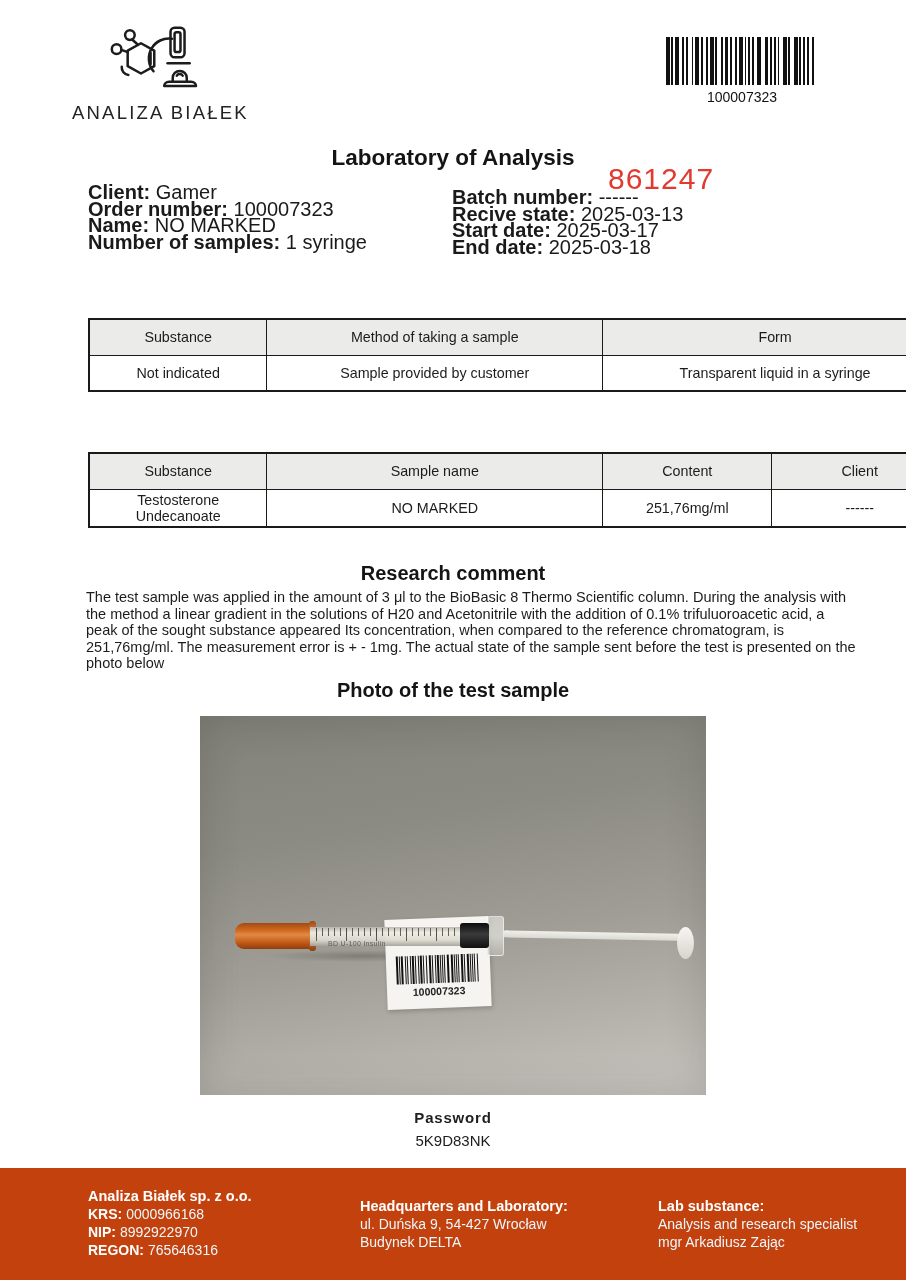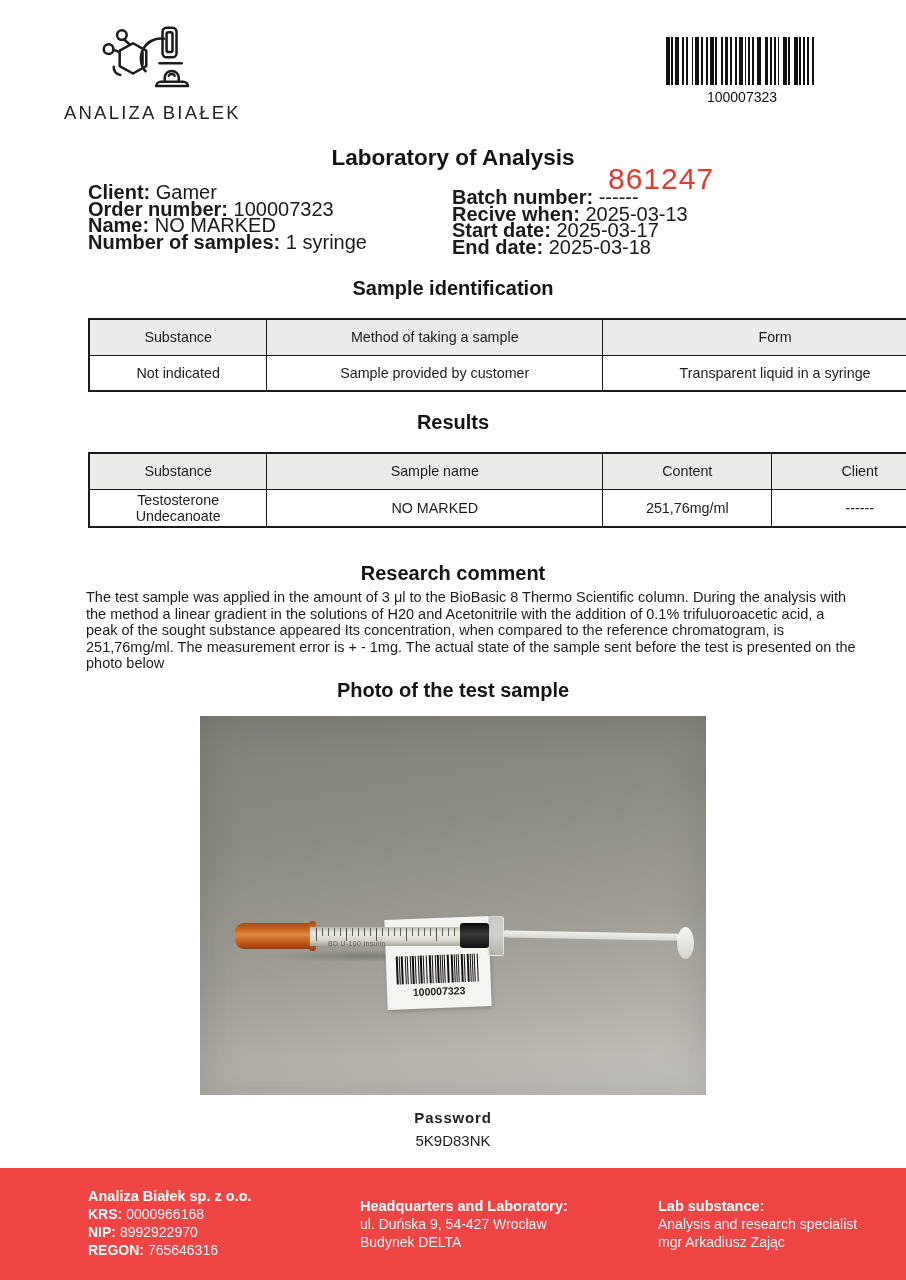--- a/index.html
+++ b/index.html
@@ -1,21 +1,21 @@
 <!DOCTYPE html>
 <html><head>
 <meta charset="utf-8">
 <style>
   * { margin:0; padding:0; box-sizing:border-box; }
   html,body { background:#ffffff; }
   body { font-family:"Liberation Sans", sans-serif; color:#1a1a1a; }
   #page { position:relative; width:906px; height:1280px; background:#fff; overflow:hidden; margin:0 auto; }
 
   
-  .logo-block { position:absolute; left:64px; top:20px; width:165px; text-align:center; }
+  .logo-block { position:absolute; left:72px; top:20px; width:165px; text-align:center; }
   .logo-art { display:block; margin:0 auto; }
   .logo-text { margin-top:6px; font-size:18.5px; letter-spacing:2.2px; color:#232323; white-space:nowrap; }
 
   
   .barcode-top { position:absolute; left:666px; top:37px; width:152px; }
   .barcode-bars { height:48px; width:100%; }
   .barcode-bars span { display:block; height:100%; }
   .barcode-number { margin-top:4px; text-align:center; font-size:14px; color:#111; }
 
   .doc-title { position:absolute; left:0; top:145px; width:906px; text-align:center;
@@ -79,21 +79,21 @@
   .syr-disc { left:477px; top:211px; width:17px; height:32px; z-index:2; border-radius:50%;
               background:linear-gradient(180deg,#fbfaf6,#d8d7d2); opacity:0.95; }
 
   
   .password-label { position:absolute; left:0; top:1109px; width:906px; text-align:center;
                     font-size:15px; font-weight:700; letter-spacing:0.8px; color:#1f1f1f; }
   .password-value { position:absolute; left:0; top:1132px; width:906px; text-align:center;
                     font-size:15px; color:#1c1c1c; }
 
   
-  .footer { position:absolute; left:0; top:1168px; width:906px; height:112px; background:#ef4444; }
+  .footer { position:absolute; left:0; top:1168px; width:906px; height:112px; background:#c2410c; }
   .footer .col { position:absolute; color:#ffffff; font-size:14px; line-height:18px; }
   .footer .col .head { font-weight:700; font-size:14.5px; color:#ffffff; }
   .footer .col .line { color:#eef7fd; }
   .footer .col .line b { color:#ffffff; font-weight:700; }
   .footer .col1 { left:88px; top:19px; }
   .footer .col2 { left:360px; top:29px; }
   .footer .col3 { left:658px; top:29px; }
 </style>
 </head>
 <body>
@@ -194,47 +194,45 @@
   <div class="stamp-number">861247</div>
 
   <div class="info-col left">
     <div class="info-line"><b>Client:</b> <span class="val">Gamer</span></div>
     <div class="info-line"><b>Order number:</b> <span class="val">100007323</span></div>
     <div class="info-line"><b>Name:</b> <span class="val">NO MARKED</span></div>
     <div class="info-line"><b>Number of samples:</b> <span class="val">1 syringe</span></div>
   </div>
   <div class="info-col right">
     <div class="info-line"><b>Batch number:</b> <span class="val">------</span></div>
-    <div class="info-line"><b>Recive when:</b> <span class="val">2025-03-13</span></div>
+    <div class="info-line"><b>Recive state:</b> <span class="val">2025-03-13</span></div>
     <div class="info-line"><b>Start date:</b> <span class="val">2025-03-17</span></div>
     <div class="info-line"><b>End date:</b> <span class="val">2025-03-18</span></div>
   </div>
 
-  <div class="section-title" style="top:277px;">Sample identification</div>
   <table class="lab" style="top:318px;">
     <colgroup>
         <col style="width:20.7%">
         <col style="width:39.1%">
         <col style="width:40.2%">
       </colgroup>
     <tbody>
         <tr>
       <th>Substance</th>
       <th>Method of taking a sample</th>
       <th>Form</th>
     </tr>
     <tr>
       <td>Not indicated</td>
       <td>Sample provided by customer</td>
       <td>Transparent liquid in a syringe</td>
     </tr>
   </tbody>
     </table>
 
-  <div class="section-title" style="top:411px;">Results</div>
   <table class="lab" style="top:452px;">
     <colgroup>
         <col style="width:20.7%">
         <col style="width:39.1%">
         <col style="width:19.7%">
         <col style="width:20.5%">
       </colgroup>
     <tbody>
         <tr>
       <th>Substance</th>

